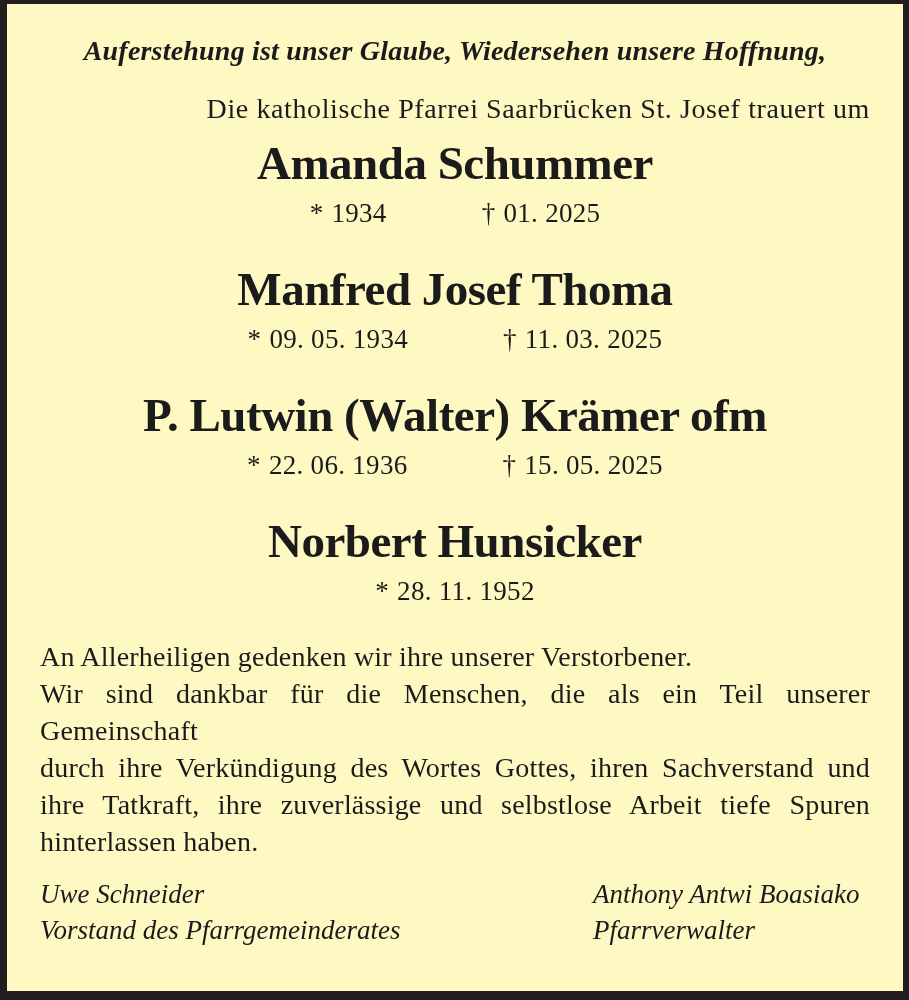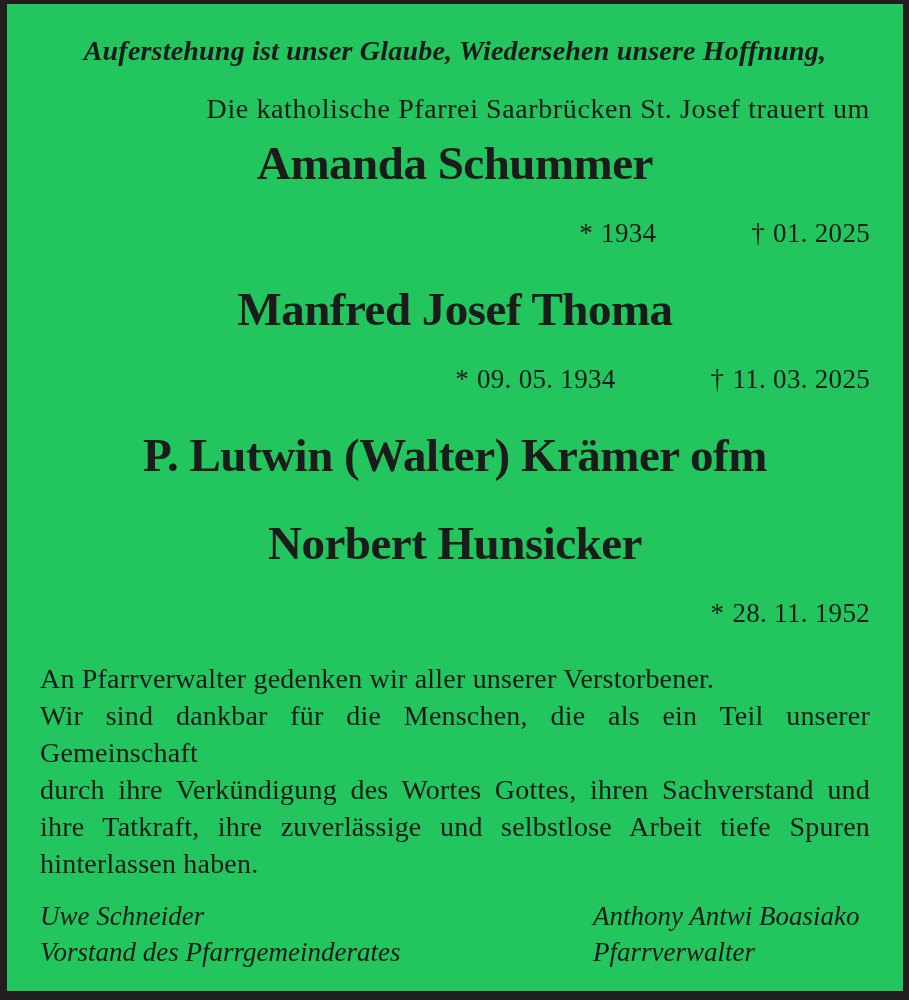--- a/index.html
+++ b/index.html
@@ -12,21 +12,21 @@
   }
   .frame {
     width: 909px;
     height: 1000px;
     border-style: solid;
     border-color: #221e1f;
     border-top-width: 4px;
     border-right-width: 6px;
     border-bottom-width: 9px;
     border-left-width: 7px;
-    background: #22c55e;
+    background: #fef9c3;
     padding: 28px 33px 0 33px;
     color: #1b1b1b;
   }
   .epigraph {
     text-align: center;
     font-weight: bold;
     font-style: italic;
     font-size: 28px;
     line-height: 38px;
     letter-spacing: 0.2px;
@@ -42,25 +42,25 @@
   .entry { margin-bottom: 30px; }
   .entry-name {
     text-align: center;
     font-weight: bold;
     font-size: 47px;
     line-height: 58px;
     letter-spacing: -0.5px;
   }
   .entry-dates {
     display: flex;
-    justify-content: flex-end;
+    justify-content: center;
     gap: 95px;
     font-size: 27px;
     line-height: 34px;
-    margin-top: 24px;
+    margin-top: 4px;
     letter-spacing: 0.3px;
   }
   .date-pair { white-space: nowrap; }
   .date-symbol { margin-right: 8px; }
   .memorial {
     margin-top: 8px;
     font-size: 28px;
     line-height: 37px;
     letter-spacing: 0.2px;
   }
@@ -103,33 +103,37 @@
     <div class="entry">
       <div class="entry-name">Manfred Josef Thoma</div>
       <div class="entry-dates">
         <span class="date-pair"><span class="date-symbol">*</span><span>09. 05. 1934</span></span>
         <span class="date-pair"><span class="date-symbol">†</span><span>11. 03. 2025</span></span>
       </div>
     </div>
 
     <div class="entry">
       <div class="entry-name">P. Lutwin (Walter) Krämer ofm</div>
+      <div class="entry-dates">
+        <span class="date-pair"><span class="date-symbol">*</span><span>22. 06. 1936</span></span>
+        <span class="date-pair"><span class="date-symbol">†</span><span>15. 05. 2025</span></span>
+      </div>
     </div>
 
     <div class="entry">
       <div class="entry-name">Norbert Hunsicker</div>
       <div class="entry-dates">
         <span class="date-pair"><span class="date-symbol">*</span><span>28. 11. 1952</span></span>
       </div>
     </div>
 
   </div>
 
   <div class="memorial">
-    <div class="line">An Pfarrverwalter gedenken wir aller unserer Verstorbener.</div>
+    <div class="line">An Allerheiligen gedenken wir ihre unserer Verstorbener.</div>
     <div class="line justify">Wir sind dankbar für die Menschen, die als ein Teil unserer Gemeinschaft</div>
     <div class="line justify">durch ihre Verkündigung des Wortes Gottes, ihren Sachverstand und</div>
     <div class="line justify">ihre Tatkraft, ihre zuverlässige und selbstlose Arbeit tiefe Spuren</div>
     <div class="line">hinterlassen haben.</div>
   </div>
 
   <div class="signatures">
     <div class="sig-left">
       <div>Uwe Schneider</div>
       <div>Vorstand des Pfarrgemeinderates</div>

